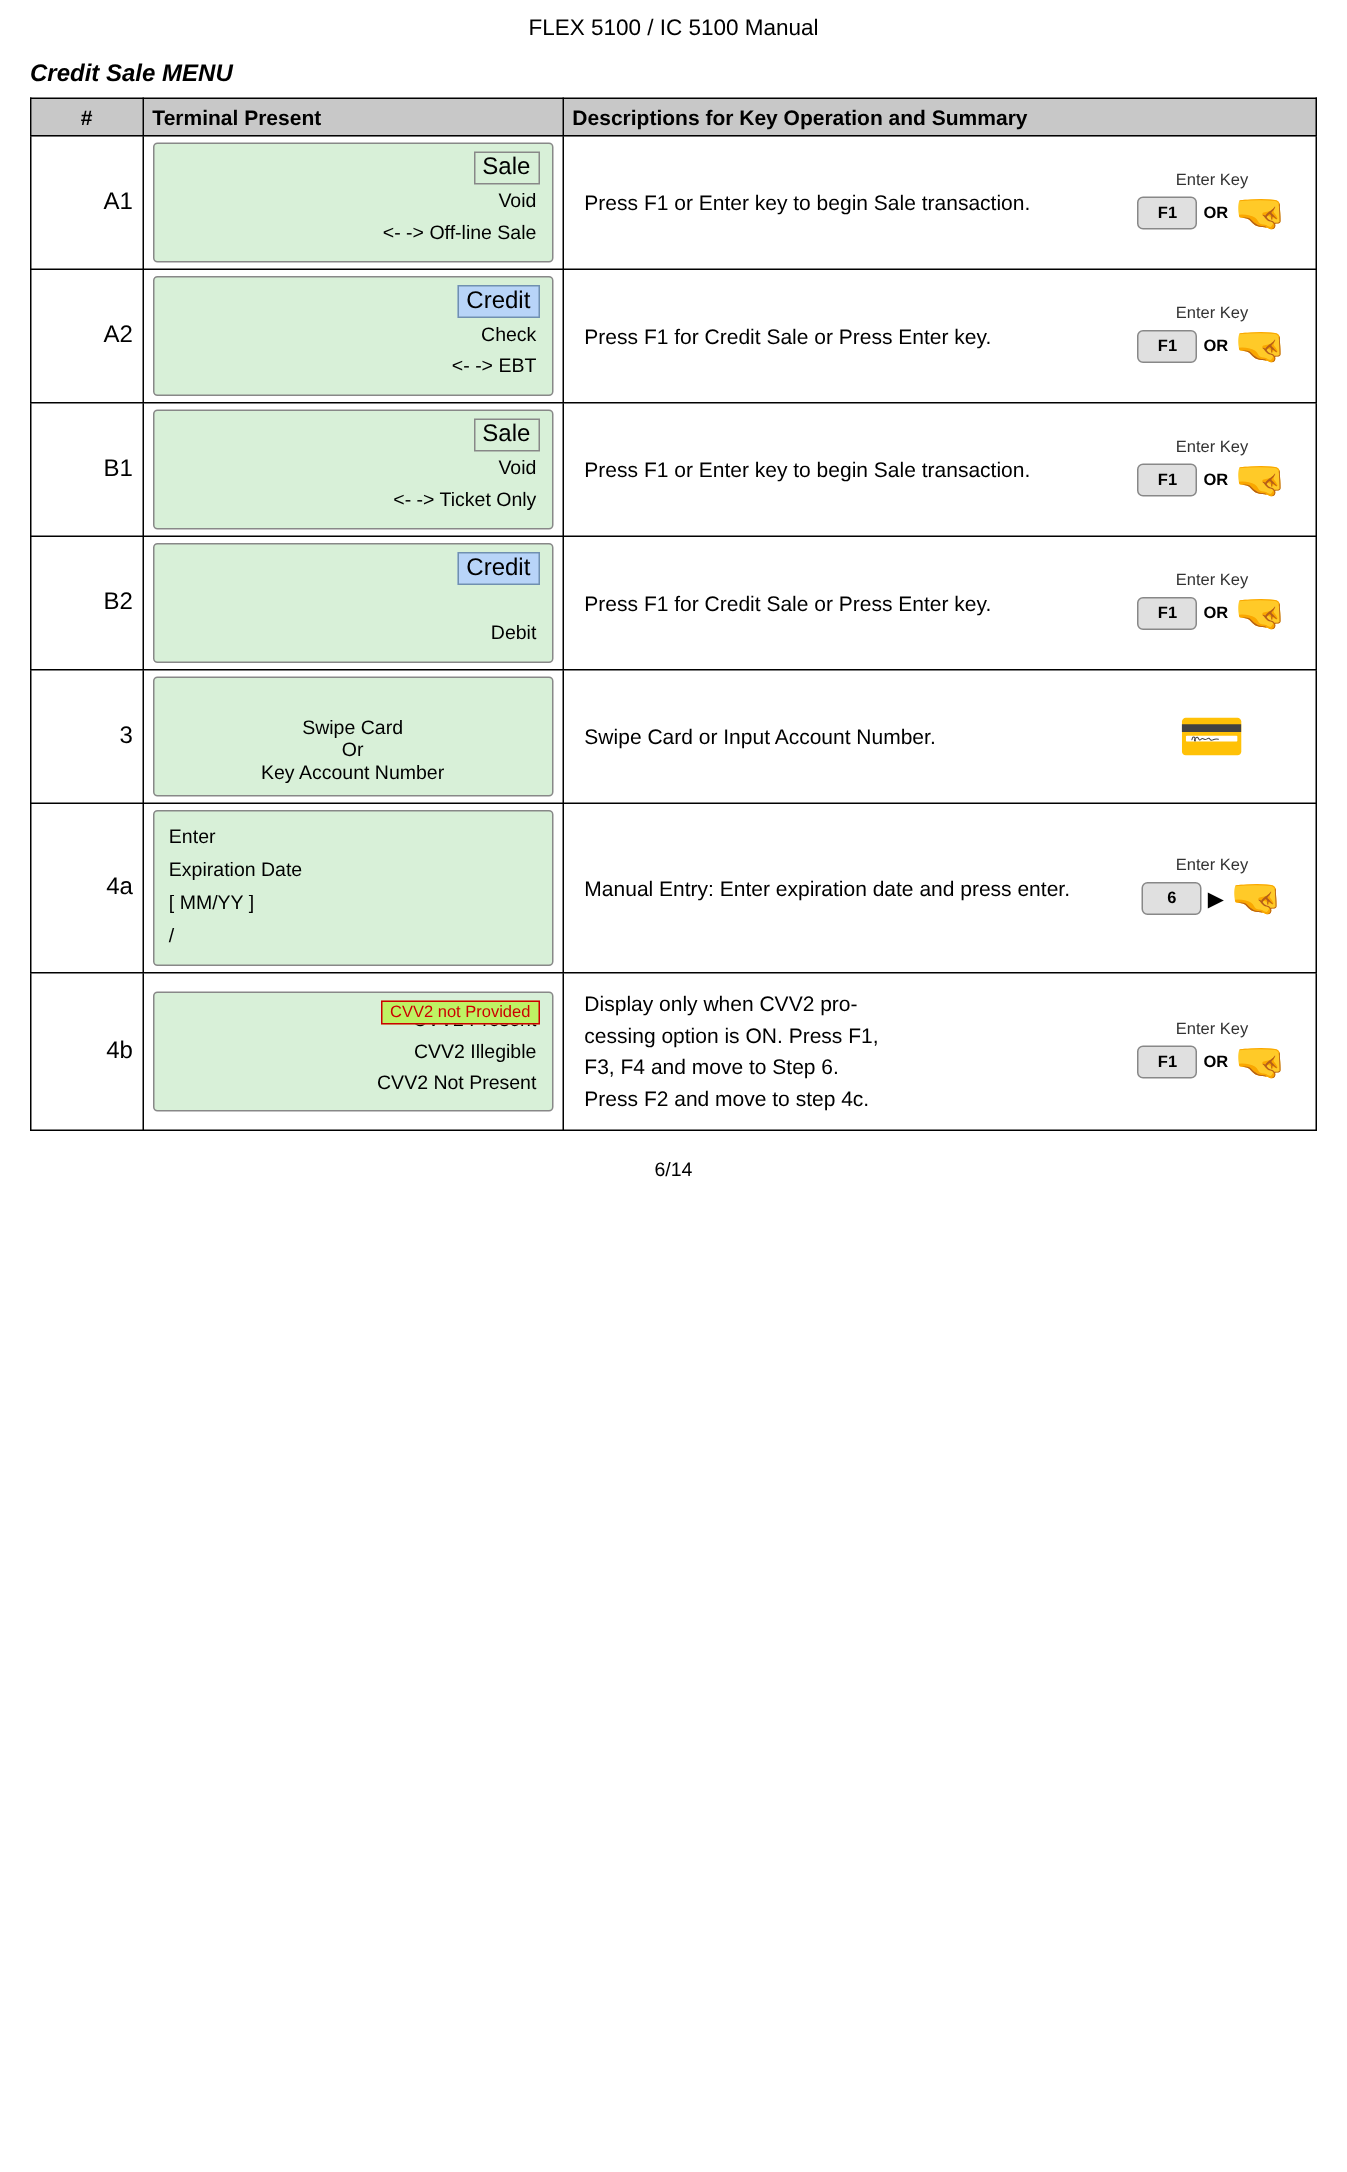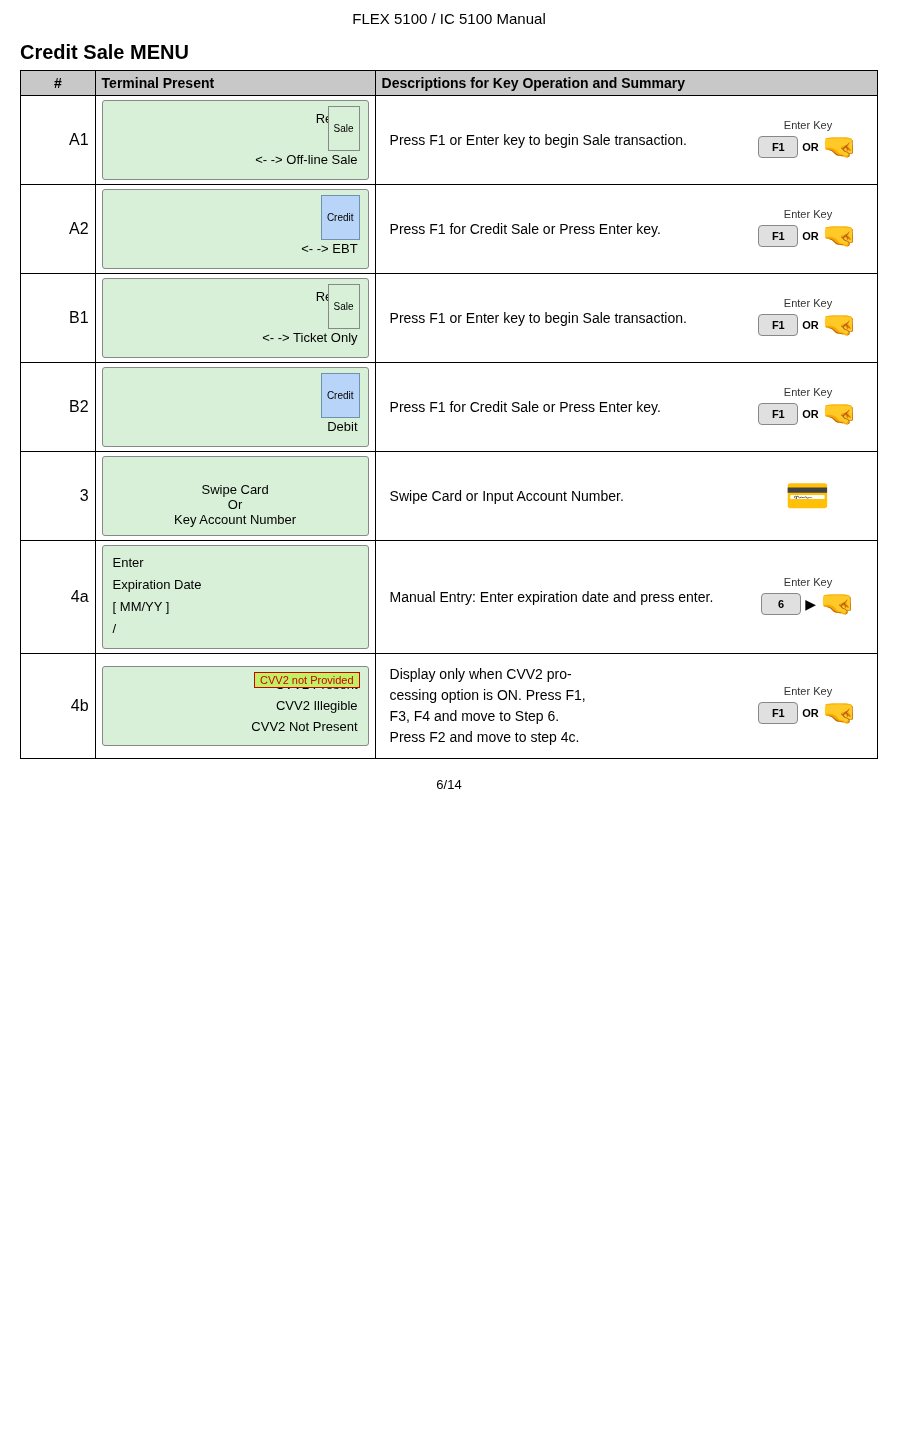--- a/index.html
+++ b/index.html
@@ -10,23 +10,24 @@
       width: 898px;
       min-height: 1448px;
       padding: 10px 20px 30px 20px;
     }
     .page-title {
       text-align: center;
       font-size: 15px;
       margin-bottom: 14px;
     }
     .section-title {
-      font-size: 20px;
+      font-size: 16px;
       font-weight: bold;
       margin-bottom: 6px;
+      font-style: italic;
     }
     table {
       width: 100%;
       border-collapse: collapse;
       border: 1.5px solid #000;
     }
     th, td {
       border: 1.5px solid #000;
       padding: 4px 6px;
       vertical-align: middle;
@@ -65,22 +66,22 @@
       align-items: flex-end;
       position: relative;
     }
     .screen-box.center-text {
       text-align: center;
       align-items: center;
     }
     .screen-label {
       border: 1.5px solid #888;
       background: #d8f0d8;
-      font-size: 10px;
-      padding: 16px 5px;
+      font-size: 16px;
+      padding: 1px 5px;
       position: absolute;
       top: 5px;
       right: 8px;
     }
     .screen-label.blue {
       background: #b8d4f8;
       border-color: #7090b0;
     }
     .desc-cell {
       padding: 10px 14px;

